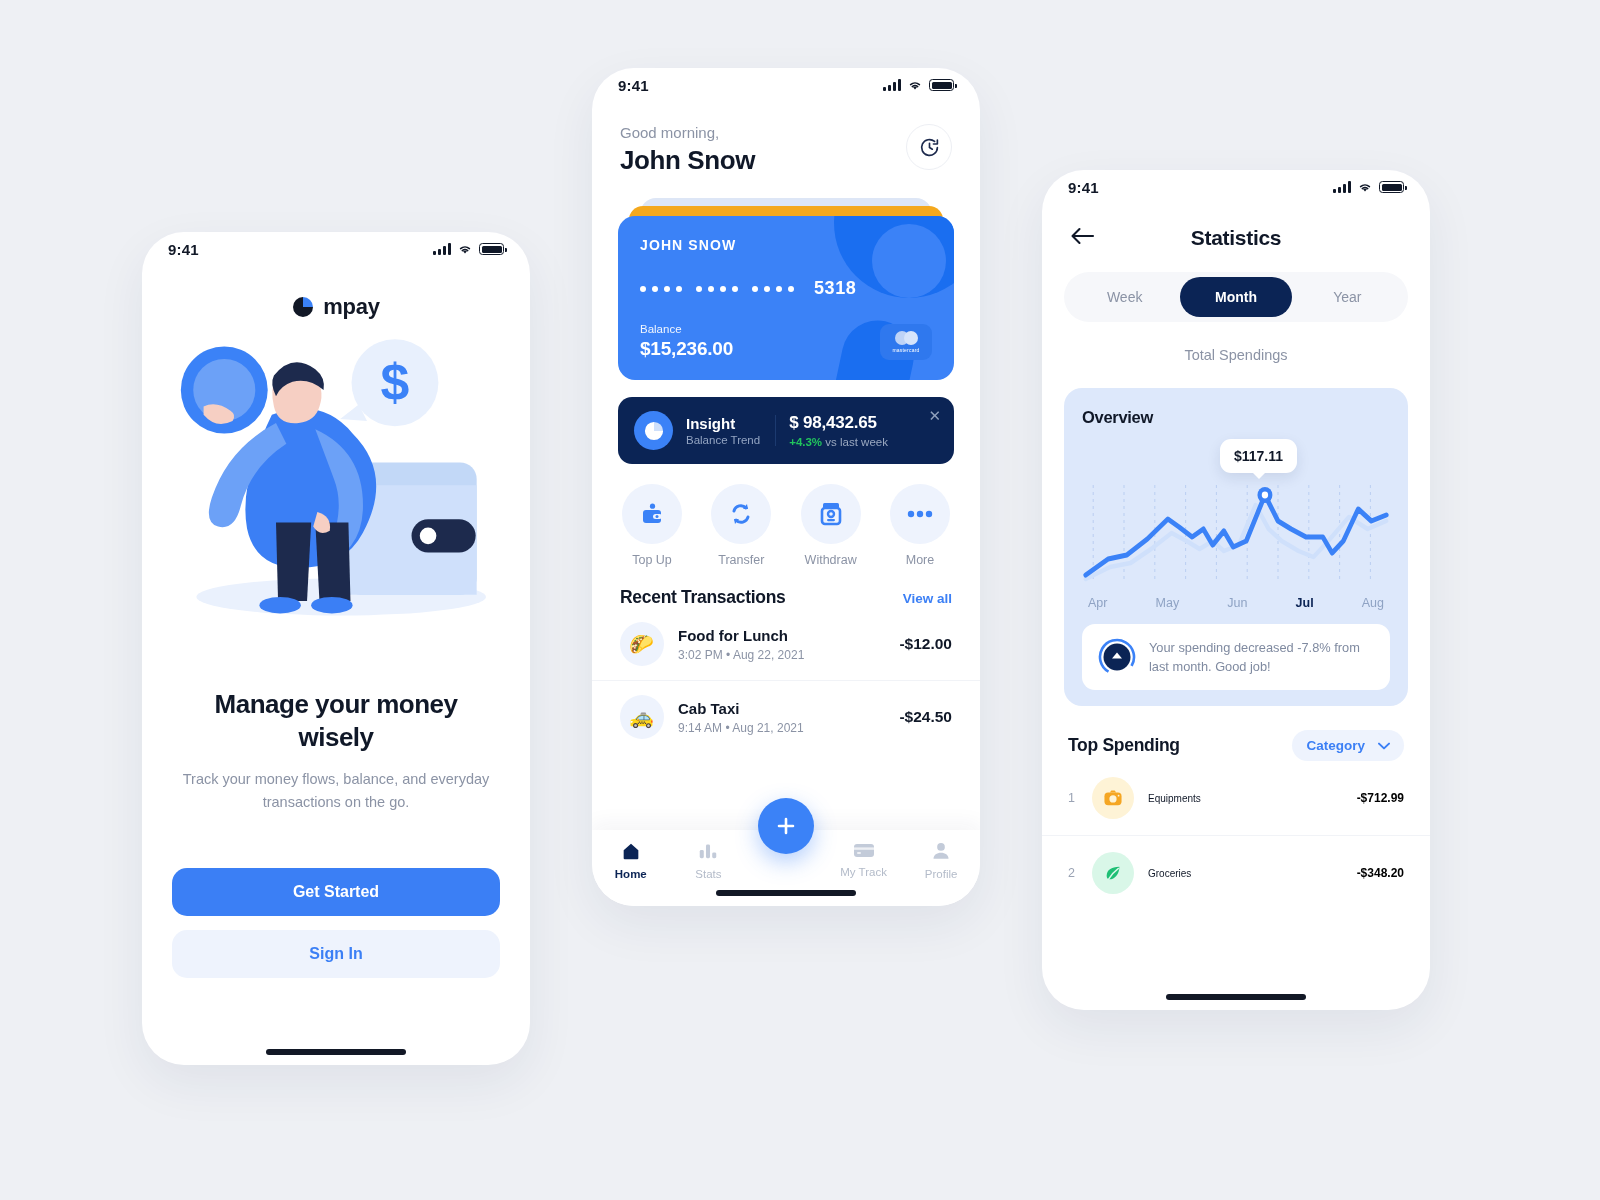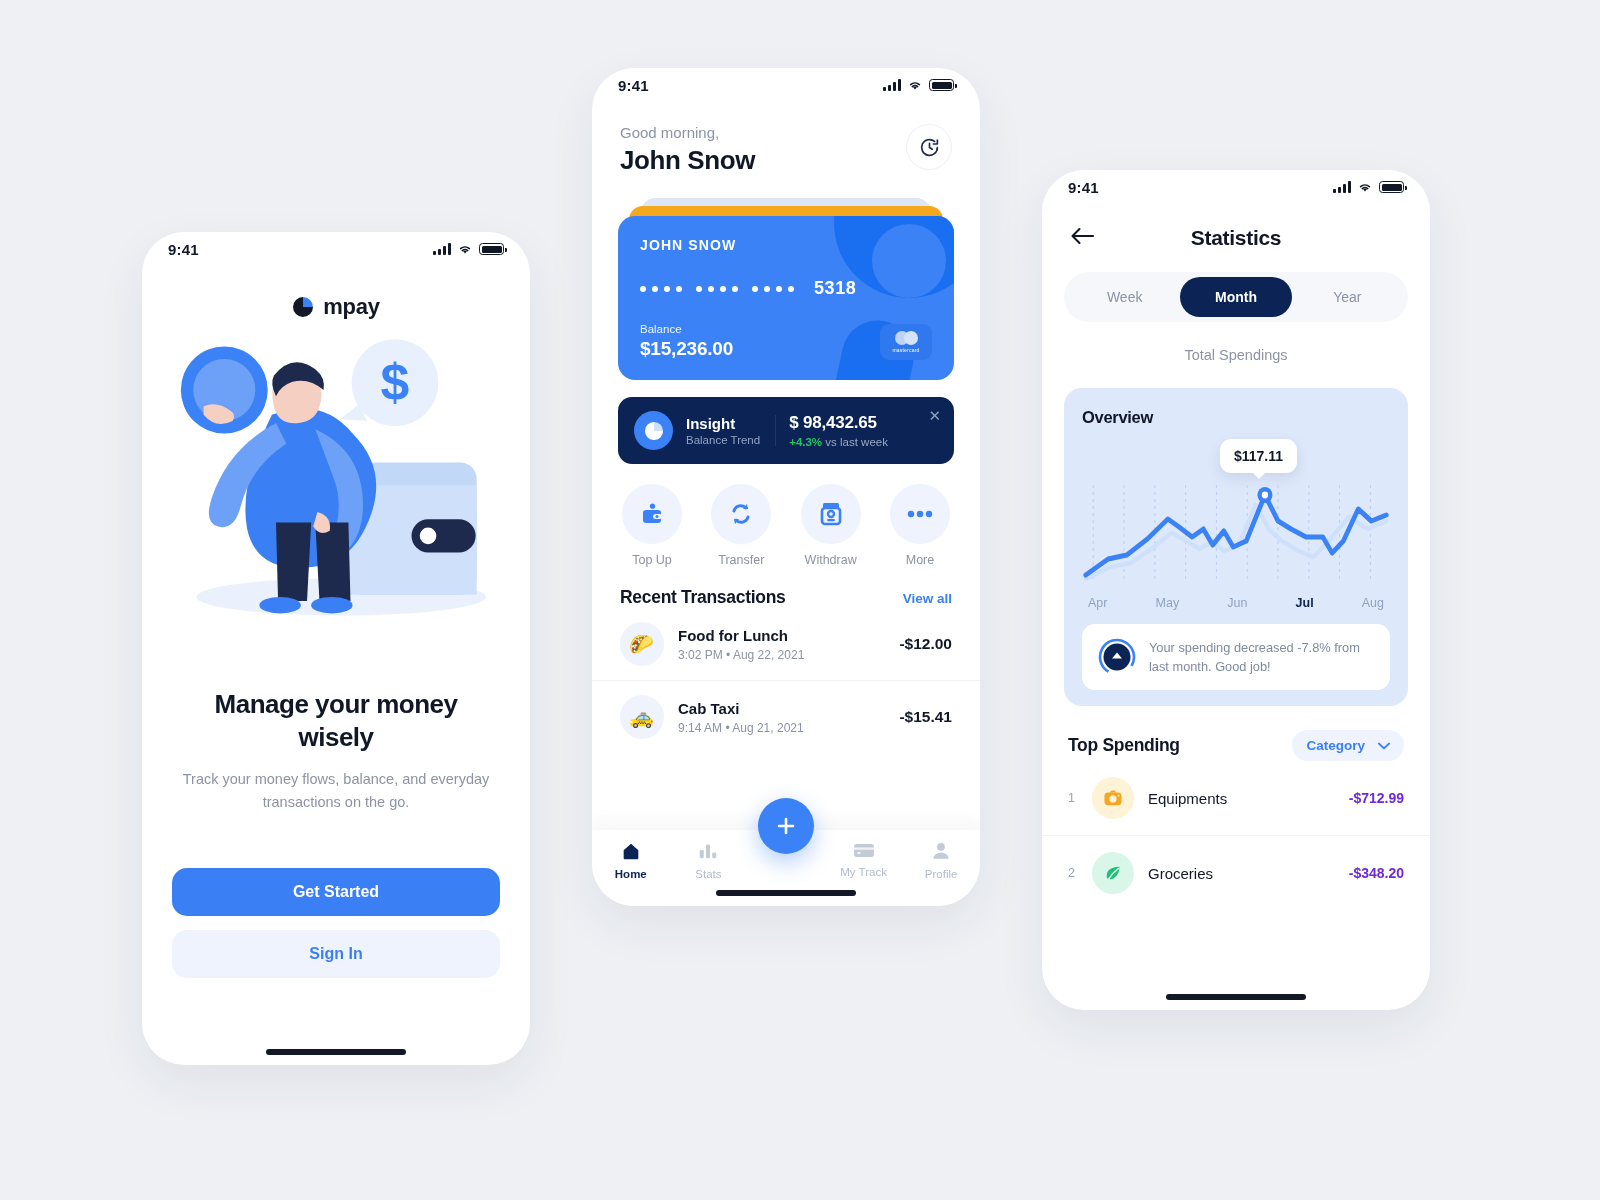--- a/index.html
+++ b/index.html
@@ -253,22 +253,22 @@
     display: flex; align-items: center; gap: 13px; cursor: pointer;
   }
   .dropdown span { font-size: 13.5px; color: #3b7ff5; font-weight: bold; }
   .spend-row { display: flex; align-items: center; gap: 14px; padding: 16px 26px; }
   .spend-row + .spend-row { border-top: 1px solid #f1f3f7; }
   .spend-rank { font-size: 12.5px; color: #9aa3b4; width: 10px; flex: none; }
   .spend-icon {
     width: 42px; height: 42px; border-radius: 50%; flex: none;
     display: flex; align-items: center; justify-content: center;
   }
-  .spend-name { flex: 1; font-size: 15px; color: #101828; }
-  .spend-amt { font-size: 14px; font-weight: bold; color: #6d28d9; }
+  .spend-name { flex: 1; font-size: 10px; color: #101828; }
+  .spend-amt { font-size: 12px; font-weight: bold; color: #000000; }
 </style>
 </head>
 <body>
 
 <div class="canvas">
 
   <div class="phone" id="screen-onboarding">
 
     <div class="statusbar">
       <div class="sb-time">9:41</div>
@@ -513,21 +513,21 @@
     <div class="txn">
       <div class="txn-emoji">🚕</div>
       <div class="txn-mid">
         <div class="txn-title">Cab Taxi</div>
         <div class="txn-meta">
           <span>9:14 AM</span>
           <span>•</span>
           <span>Aug 21, 2021</span>
         </div>
       </div>
-      <div class="txn-amt">-$15.41</div>
+      <div class="txn-amt">-$24.50</div>
     </div>
 
     <div class="fab">
       <svg width="24" height="24" viewBox="0 0 24 24">
         <path d="M12 5v14M5 12h14" stroke="#fff" stroke-width="2.6" stroke-linecap="round"></path>
       </svg>
     </div>
 
     <div class="tabbar">
       <div class="tab active">

